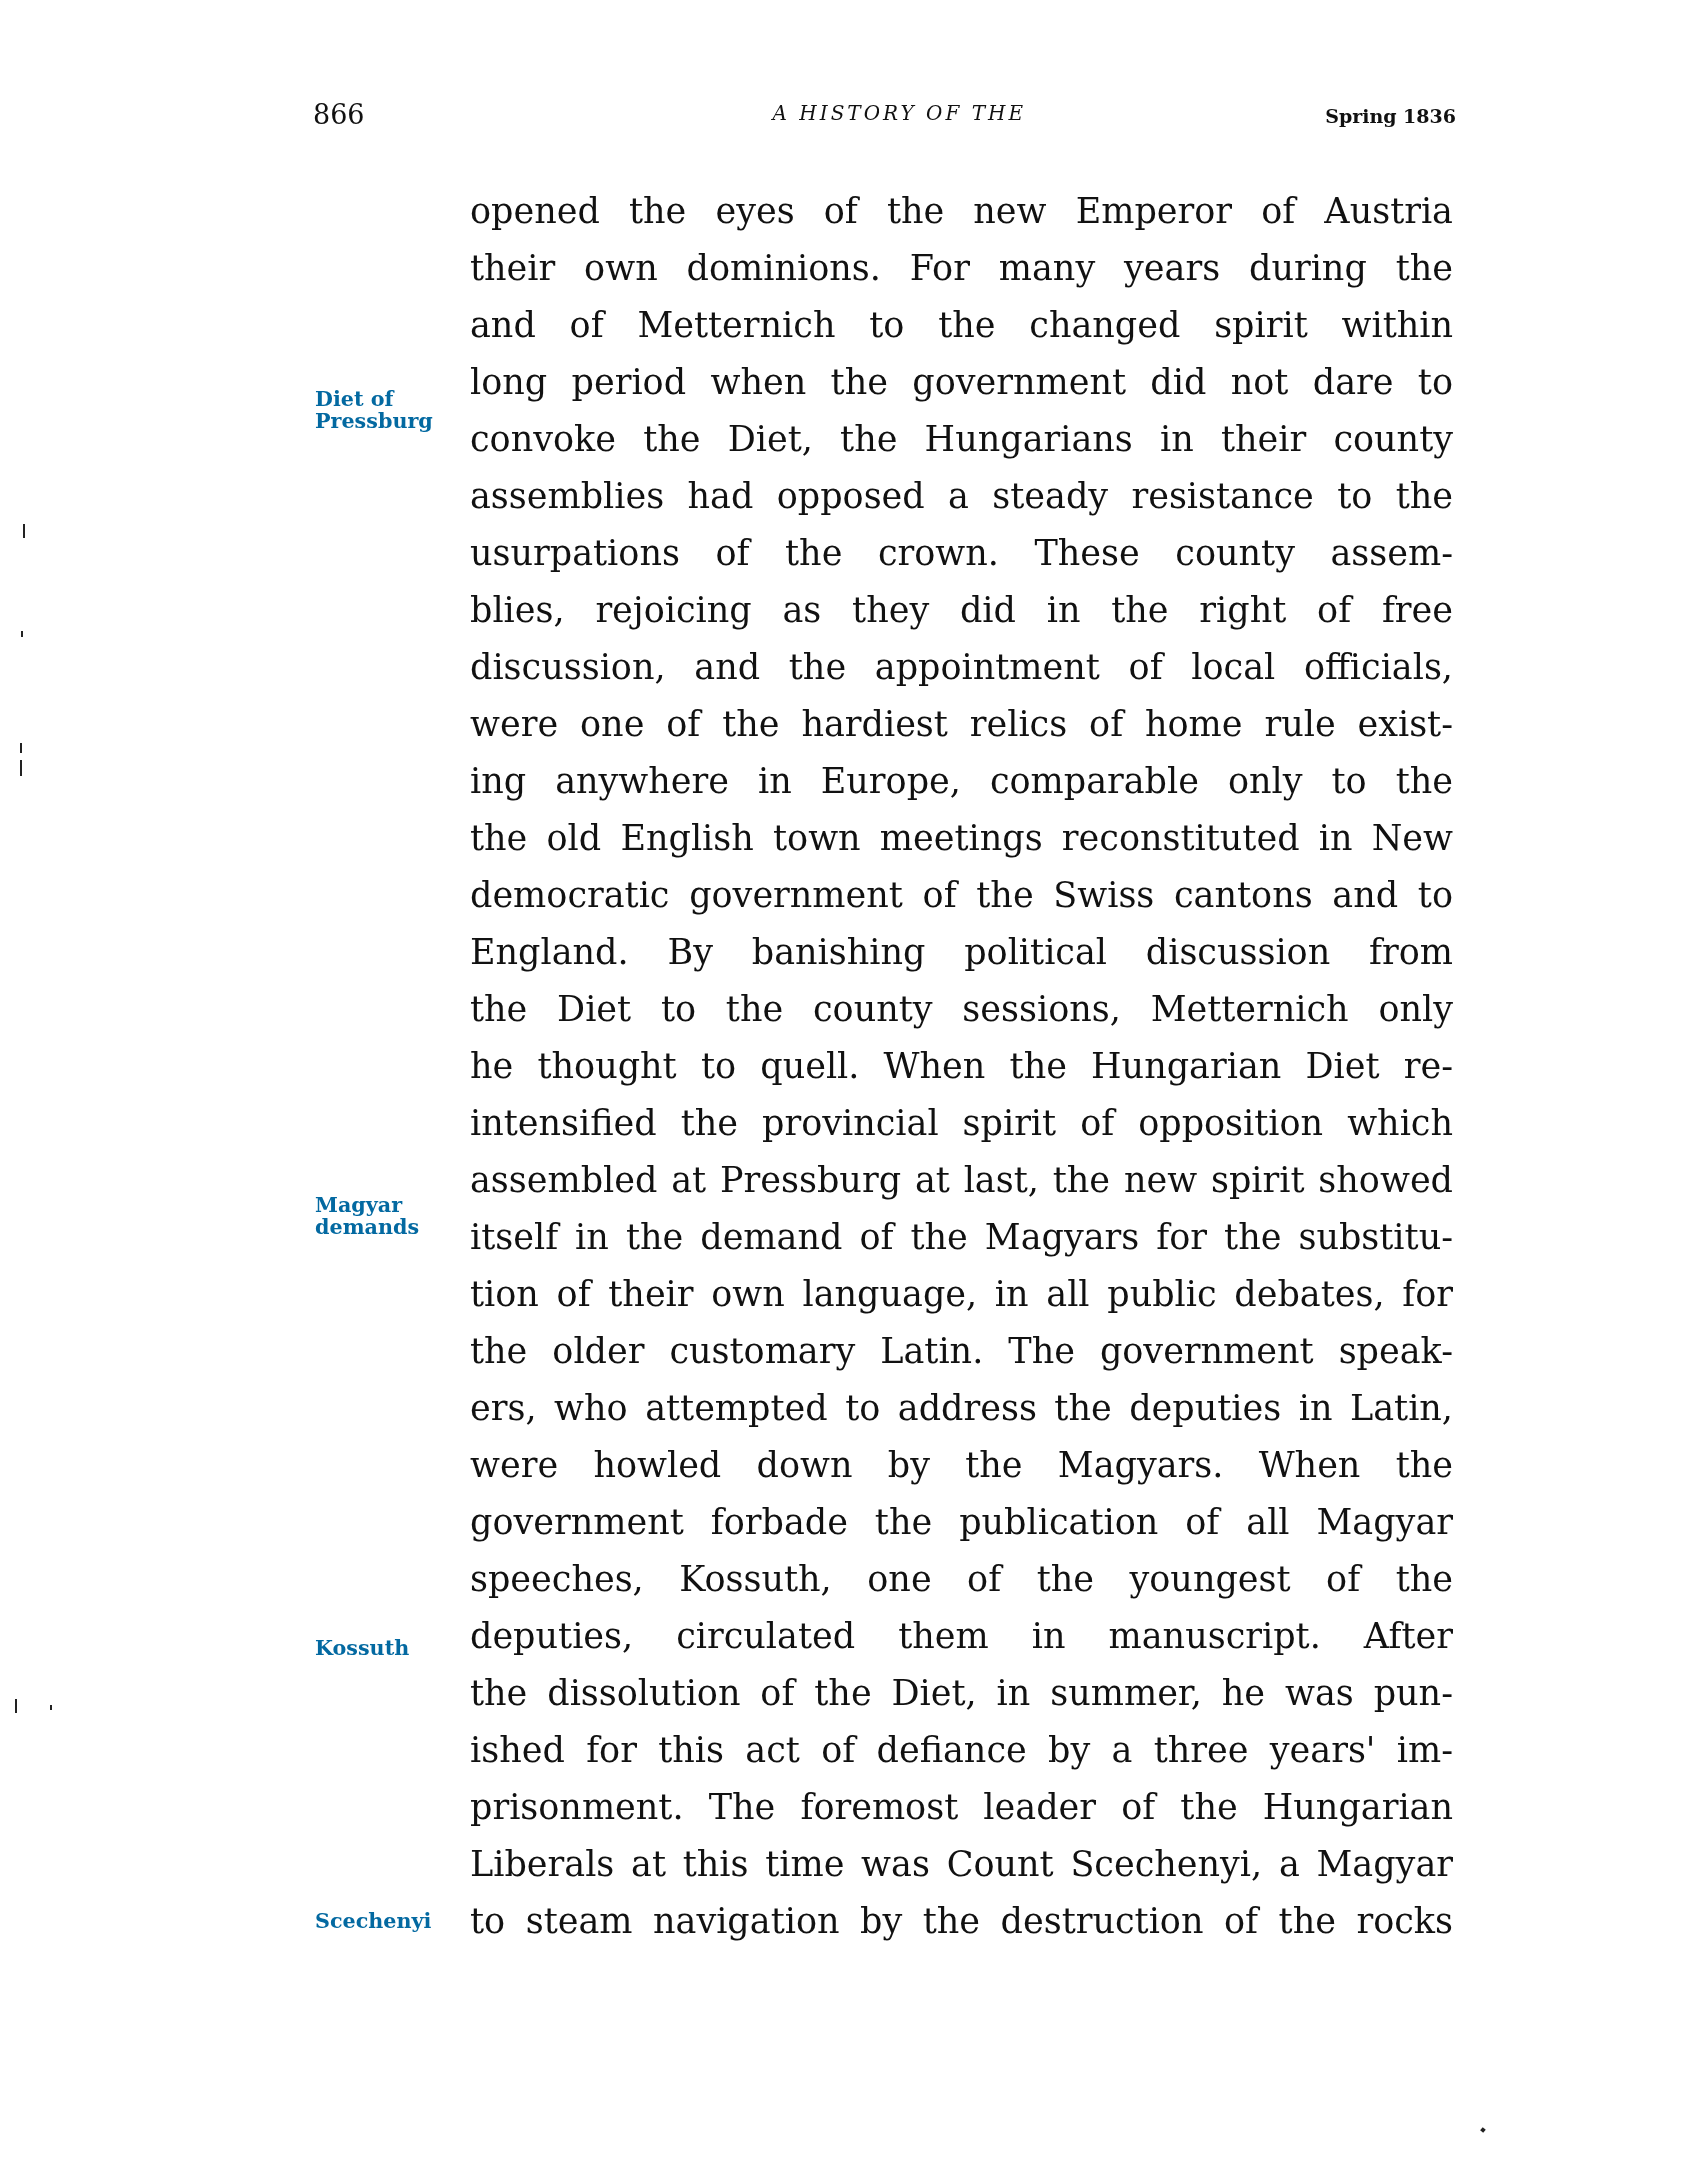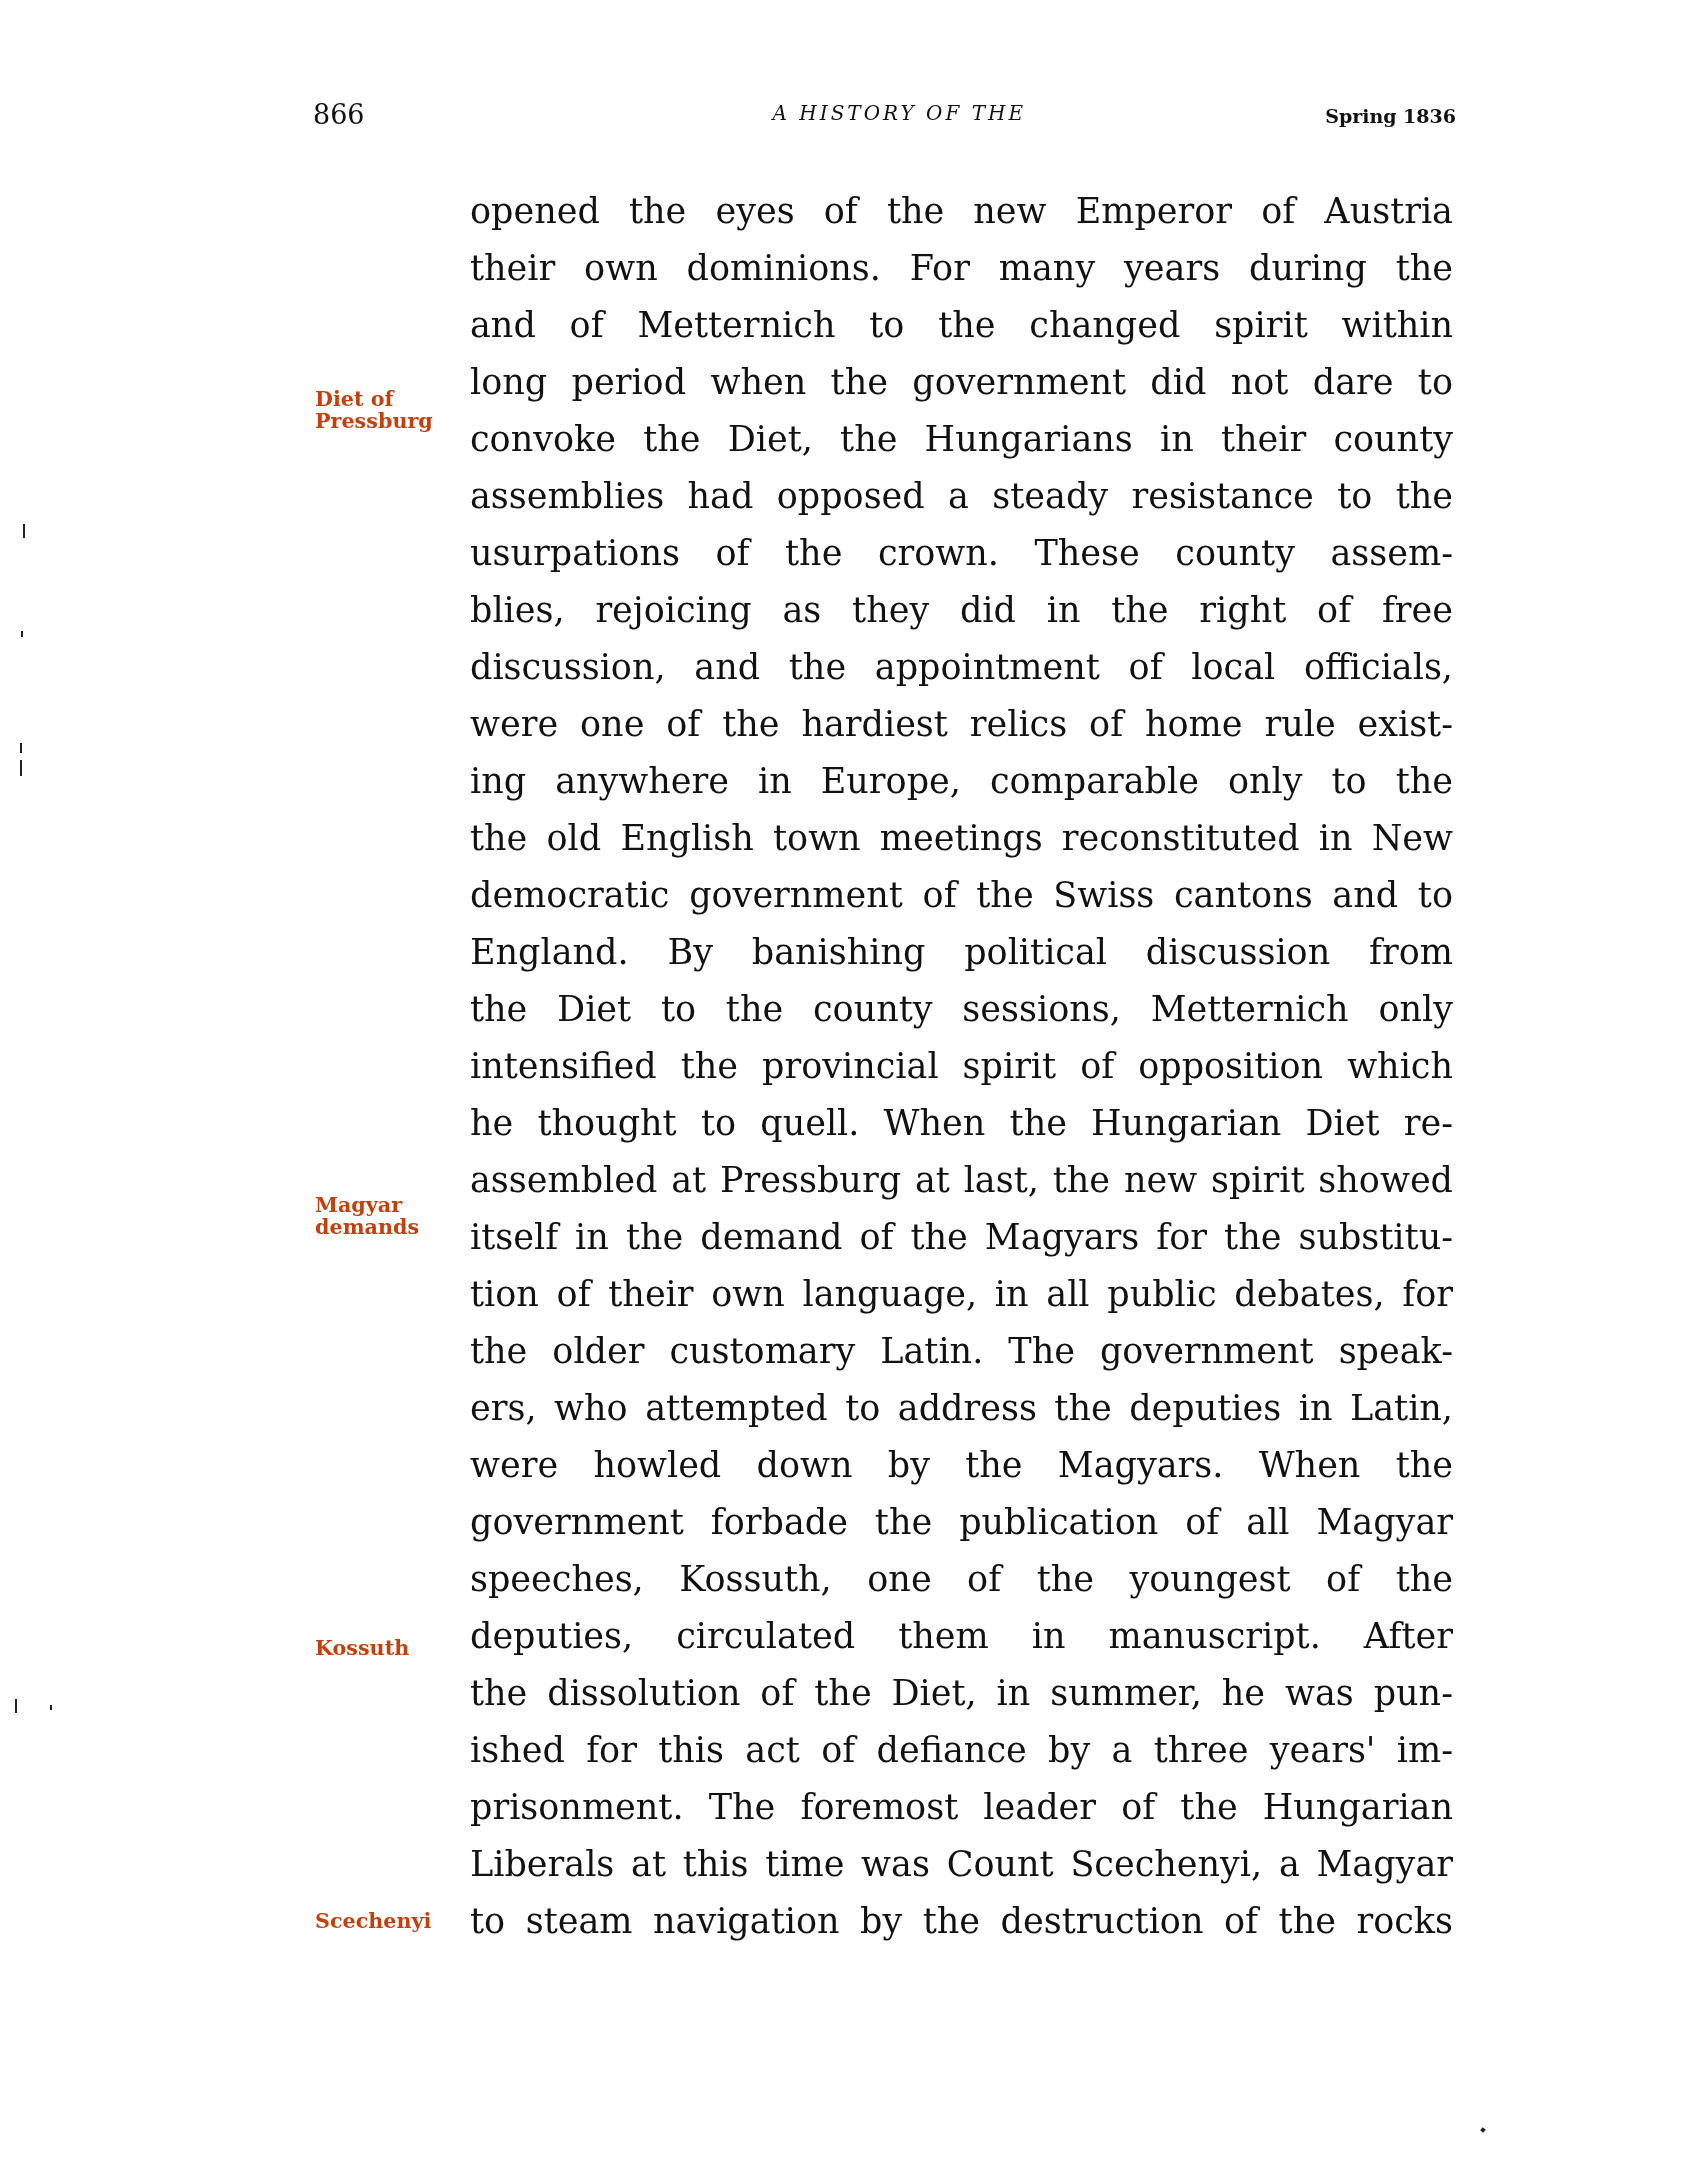--- a/index.html
+++ b/index.html
@@ -5,21 +5,21 @@
     html, body { margin: 0; padding: 0; background: #ffffff; }
     body { width: 1701px; height: 2179px; position: relative; overflow: hidden; color: #111111; }
     .page { position: absolute; left: 0; top: 0; width: 1701px; height: 2179px; background: #ffffff; }
     .running-head { position: absolute; top: 99px; left: 313px; width: 1143px; height: 49px; font-family: "DejaVu Serif", serif; }
     .pg-num { position: absolute; left: 0; top: 0; font-size: 27px; letter-spacing: 0px; }
     .head-title { position: absolute; left: 0; right: 0; top: 2px; text-align: center; font-style: italic; font-size: 20px; letter-spacing: 3px; padding-left: 29.6px; }
     .head-date { position: absolute; right: 0; top: 5.9px; font-size: 19px; font-weight: bold; }
     .body-text { position: absolute; left: 470px; top: 183px; width: 983px; font-family: "DejaVu Serif", serif; font-size: 35px; }
     .line { height: 57px; line-height: 57px; text-align: justify; text-align-last: justify; white-space: nowrap; overflow: visible; }
     .line span { display: inline-block; width: 983px; text-align: justify; text-align-last: justify; white-space: normal; }
-    .margin-note { position: absolute; left: 315px; font-family: "DejaVu Serif", serif; font-weight: bold; font-size: 20.7px; line-height: 21.7px; color: #c2410c; }
+    .margin-note { position: absolute; left: 315px; font-family: "DejaVu Serif", serif; font-weight: bold; font-size: 20.7px; line-height: 21.7px; color: #0369a1; }
     .mark { position: absolute; background: #222; }
   </style>
 </head>
 <body>
 
 <div class="page">
 
   <div class="running-head">
     <span class="pg-num">866</span>
     <span class="head-title">A HISTORY OF THE</span>
@@ -50,22 +50,22 @@
     <div class="line"><span>assemblies had opposed a steady resistance to the</span></div>
     <div class="line"><span>usurpations of the crown.  These county assem-</span></div>
     <div class="line"><span>blies, rejoicing as they did in the right of free</span></div>
     <div class="line"><span>discussion, and the appointment of local officials,</span></div>
     <div class="line"><span>were one of the hardiest relics of home rule exist-</span></div>
     <div class="line"><span>ing anywhere in Europe, comparable only to the</span></div>
     <div class="line"><span>the old English town meetings reconstituted in New</span></div>
     <div class="line"><span>democratic government of the Swiss cantons and to</span></div>
     <div class="line"><span>England.  By banishing political discussion from</span></div>
     <div class="line"><span>the Diet to the county sessions, Metternich only</span></div>
+    <div class="line"><span>he thought to quell.  When the Hungarian Diet re-</span></div>
     <div class="line"><span>intensified the provincial spirit of opposition which</span></div>
-    <div class="line"><span>he thought to quell.  When the Hungarian Diet re-</span></div>
     <div class="line"><span>assembled at Pressburg at last, the new spirit showed</span></div>
     <div class="line"><span>itself in the demand of the Magyars for the substitu-</span></div>
     <div class="line"><span>tion of their own language, in all public debates, for</span></div>
     <div class="line"><span>the older customary Latin.  The government speak-</span></div>
     <div class="line"><span>ers, who attempted to address the deputies in Latin,</span></div>
     <div class="line"><span>were howled down by the Magyars.  When the</span></div>
     <div class="line"><span>government forbade the publication of all Magyar</span></div>
     <div class="line"><span>speeches, Kossuth, one of the youngest of the</span></div>
     <div class="line"><span>deputies, circulated them in manuscript.  After</span></div>
     <div class="line"><span>the dissolution of the Diet, in summer, he was pun-</span></div>

